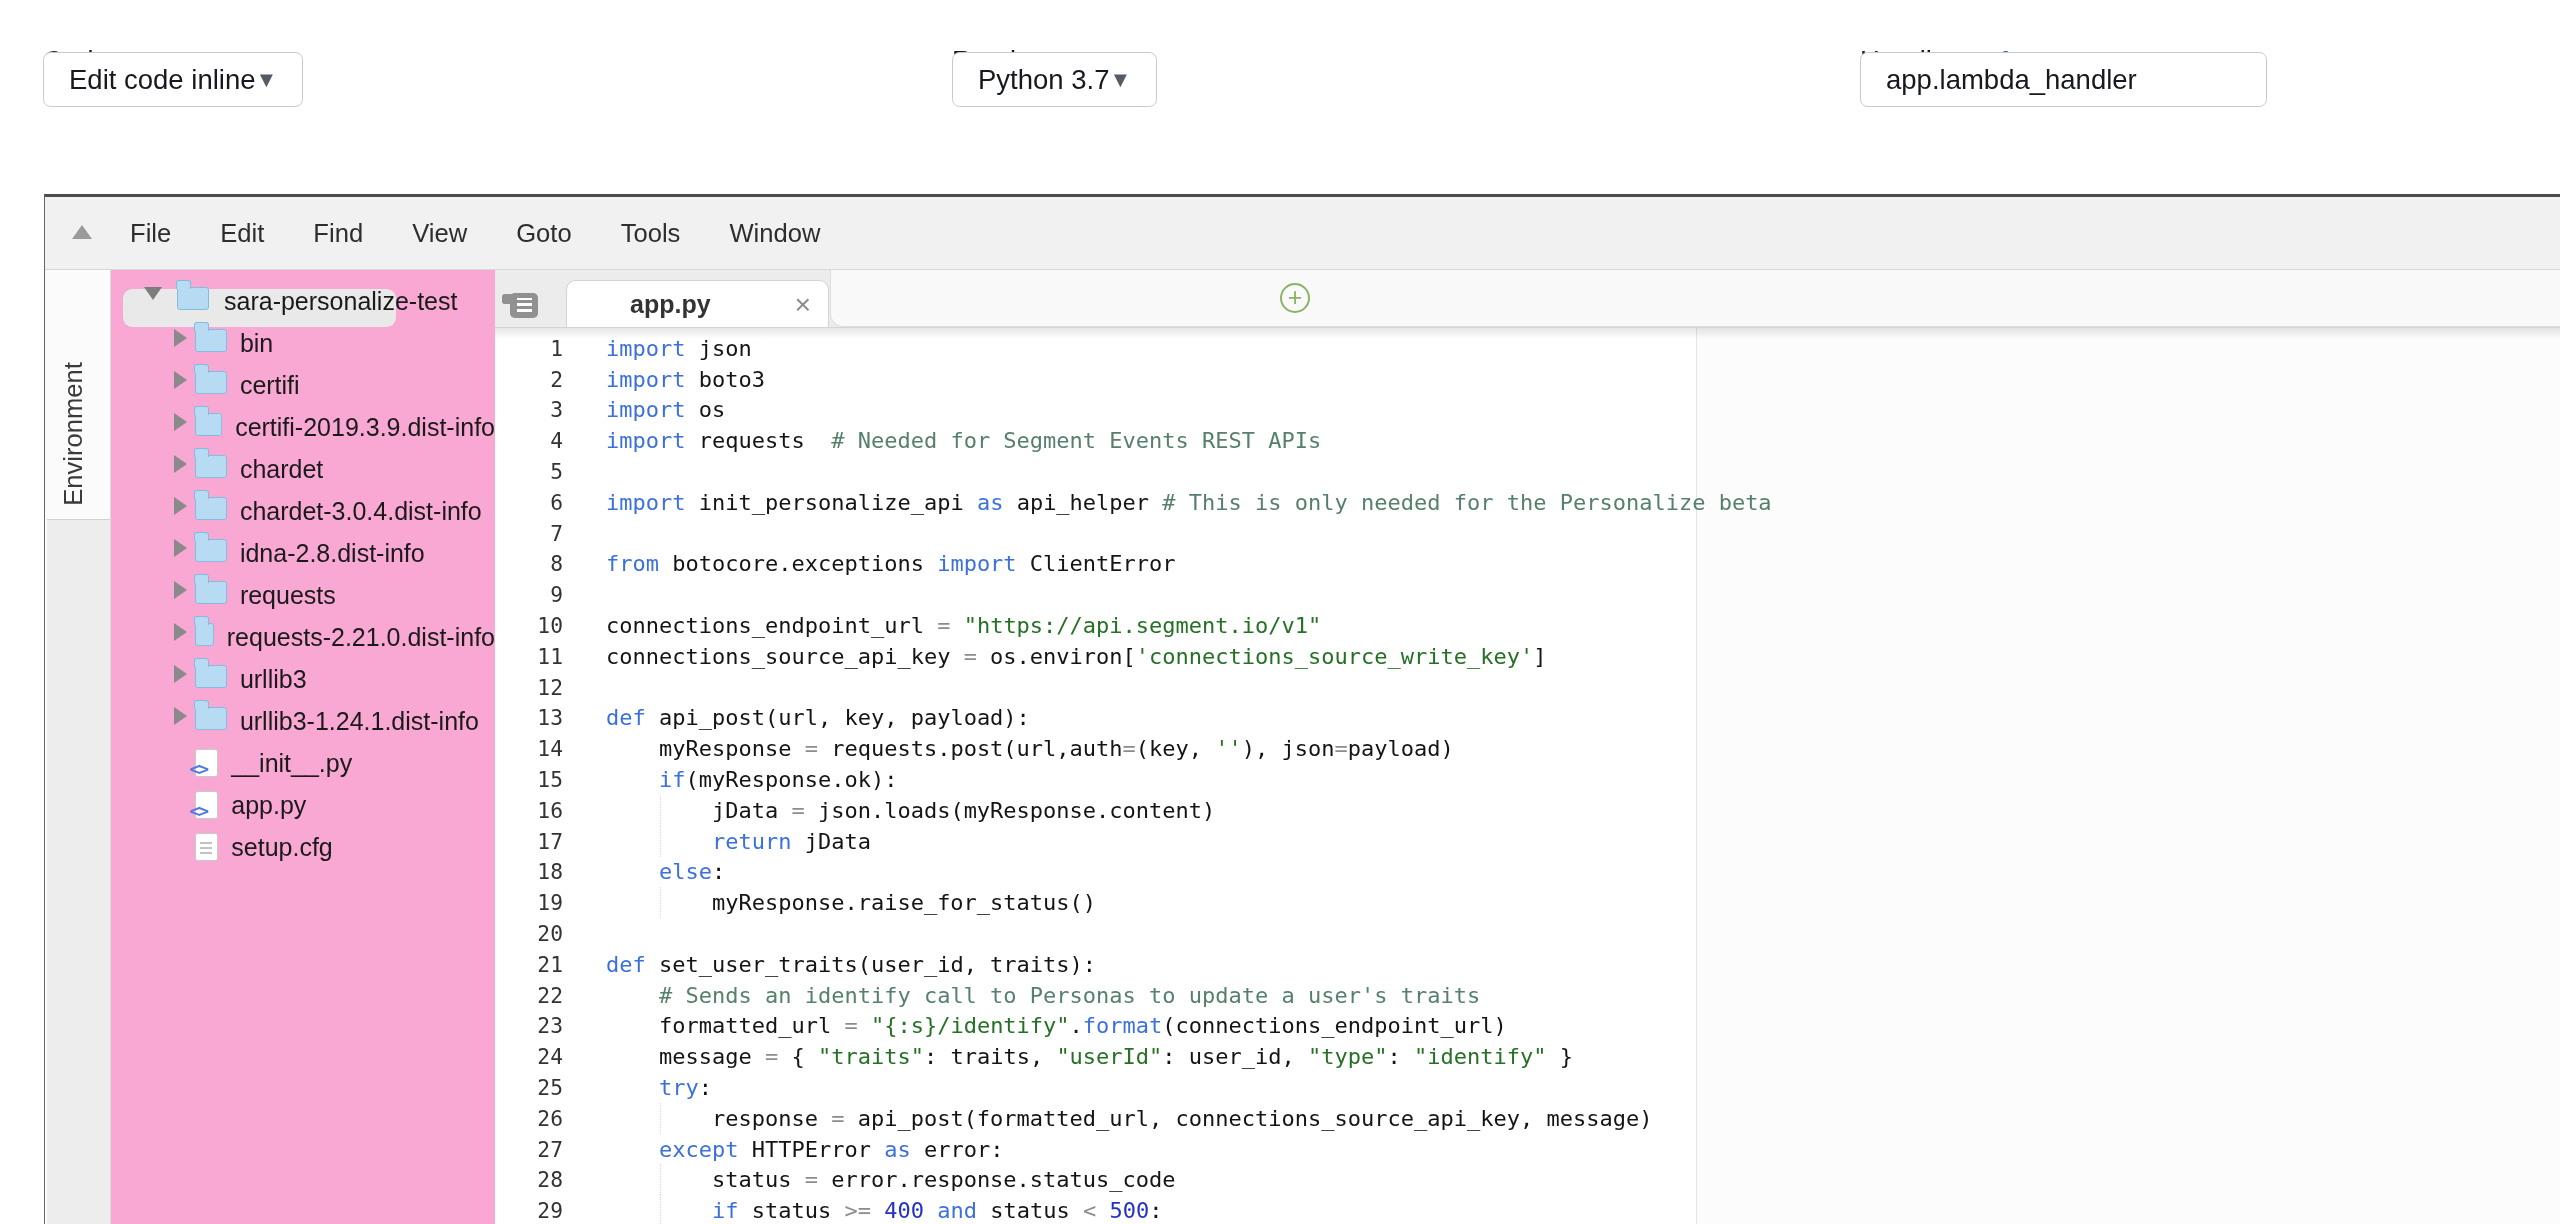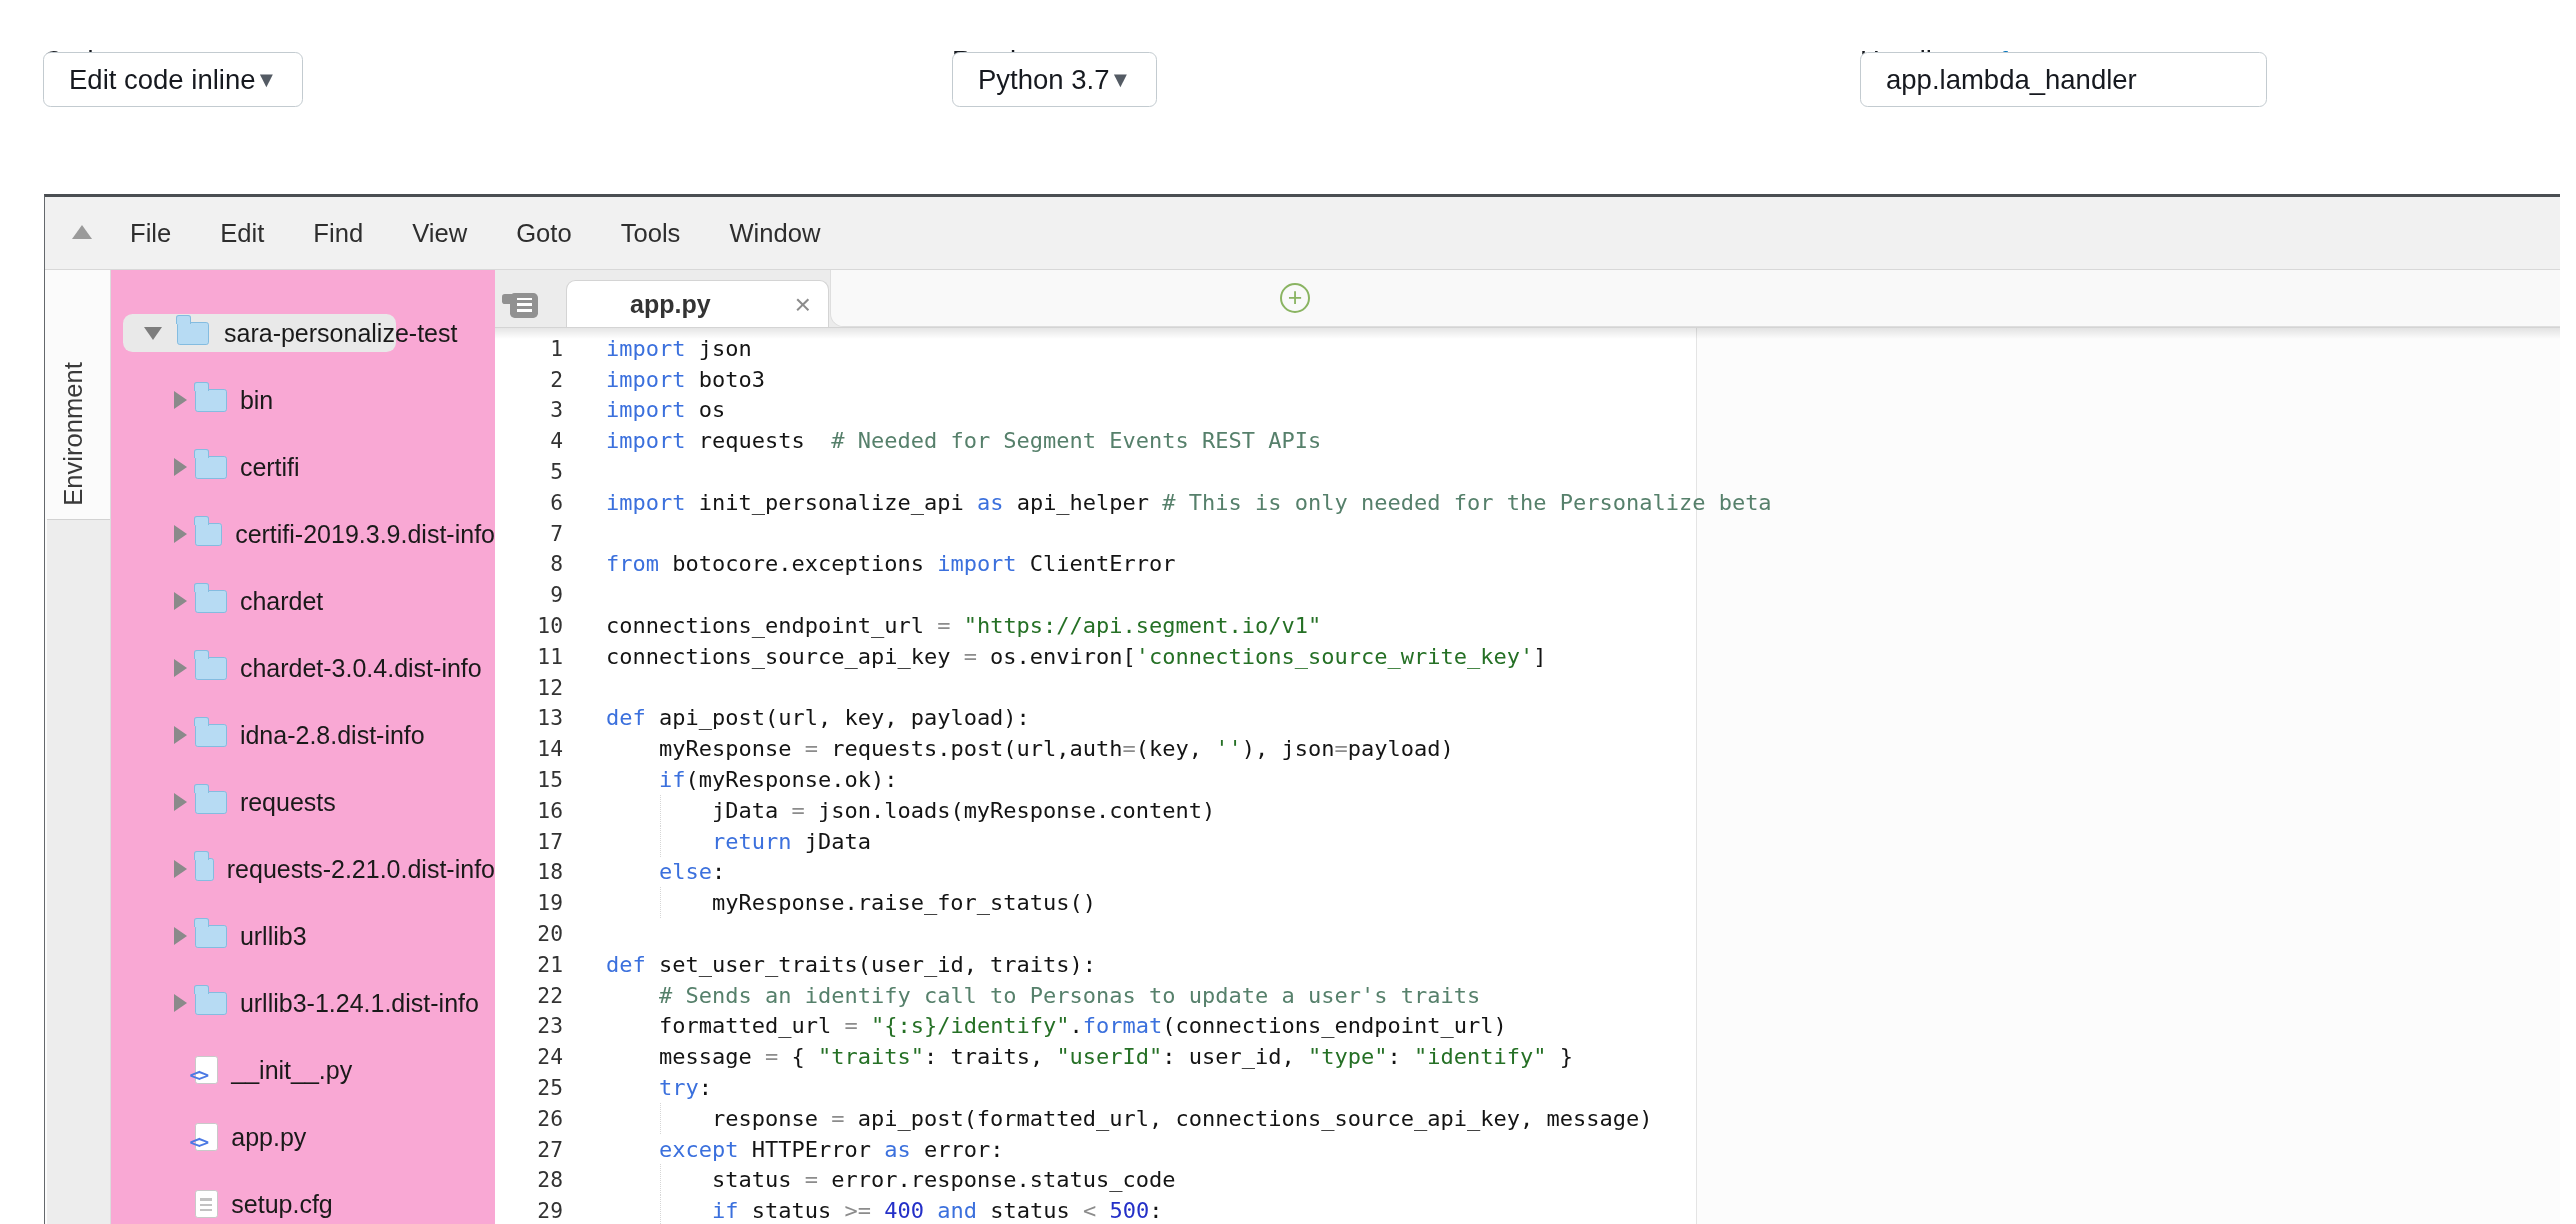--- a/index.html
+++ b/index.html
@@ -38,22 +38,22 @@
   #env-strip { position:absolute; left:0; top:73px; width:65px; bottom:0; background:#fbfbfb; }
   #env-label { position:absolute; left:-72px; top:145px; width:209px; height:38px;
                transform:rotate(-90deg); text-align:center; font-size:25.6px; color:#3a3a3a;
                white-space:nowrap; cursor:pointer; }
   #env-below { position:absolute; left:1.9px; top:249px; width:63px; bottom:0;
                background:#ededed; border-top:0.9px solid #d2d2d2; }
   .vdivider { position:absolute; top:73px; bottom:0; width:0.9px; background:#dcdcdc; }
 
   
   #tree { position:absolute; left:65px; top:90px; width:385px; }
-  .trow { position:relative; height:42px; display:flex; align-items:center; cursor:pointer;
-          font-size:25px; color:#1a1a1a; white-space:nowrap;margin-top:25px; }
+  .trow { position:relative; height:42px; display:flex; cursor:pointer;
+          font-size:25px; color:#1a1a1a; white-space:nowrap; }
   .trow .sel-pill { position:absolute; left:13.3px; top:1.9px; width:273px; height:38px;
                     background:#e9e9e9; border-radius:9.5px; z-index:0; }
   .trow > * { z-index:1; }
   .tri-right { width:0; height:0; border-top:9.5px solid transparent; border-bottom:9.5px solid transparent;
                border-left:13.3px solid #8a8a8a; }
   .tri-down  { width:0; height:0; border-left:9.5px solid transparent; border-right:9.5px solid transparent;
                border-top:13.3px solid #7d7d7d; }
   .folder { position:relative; width:32px; height:23px; background:#b7dbf3;
             border:1.9px solid #84bce0; border-radius:2.8px; }
   .folder::before { content:""; position:absolute; top:-7.6px; left:-1.9px; width:13.3px; height:7.6px;

